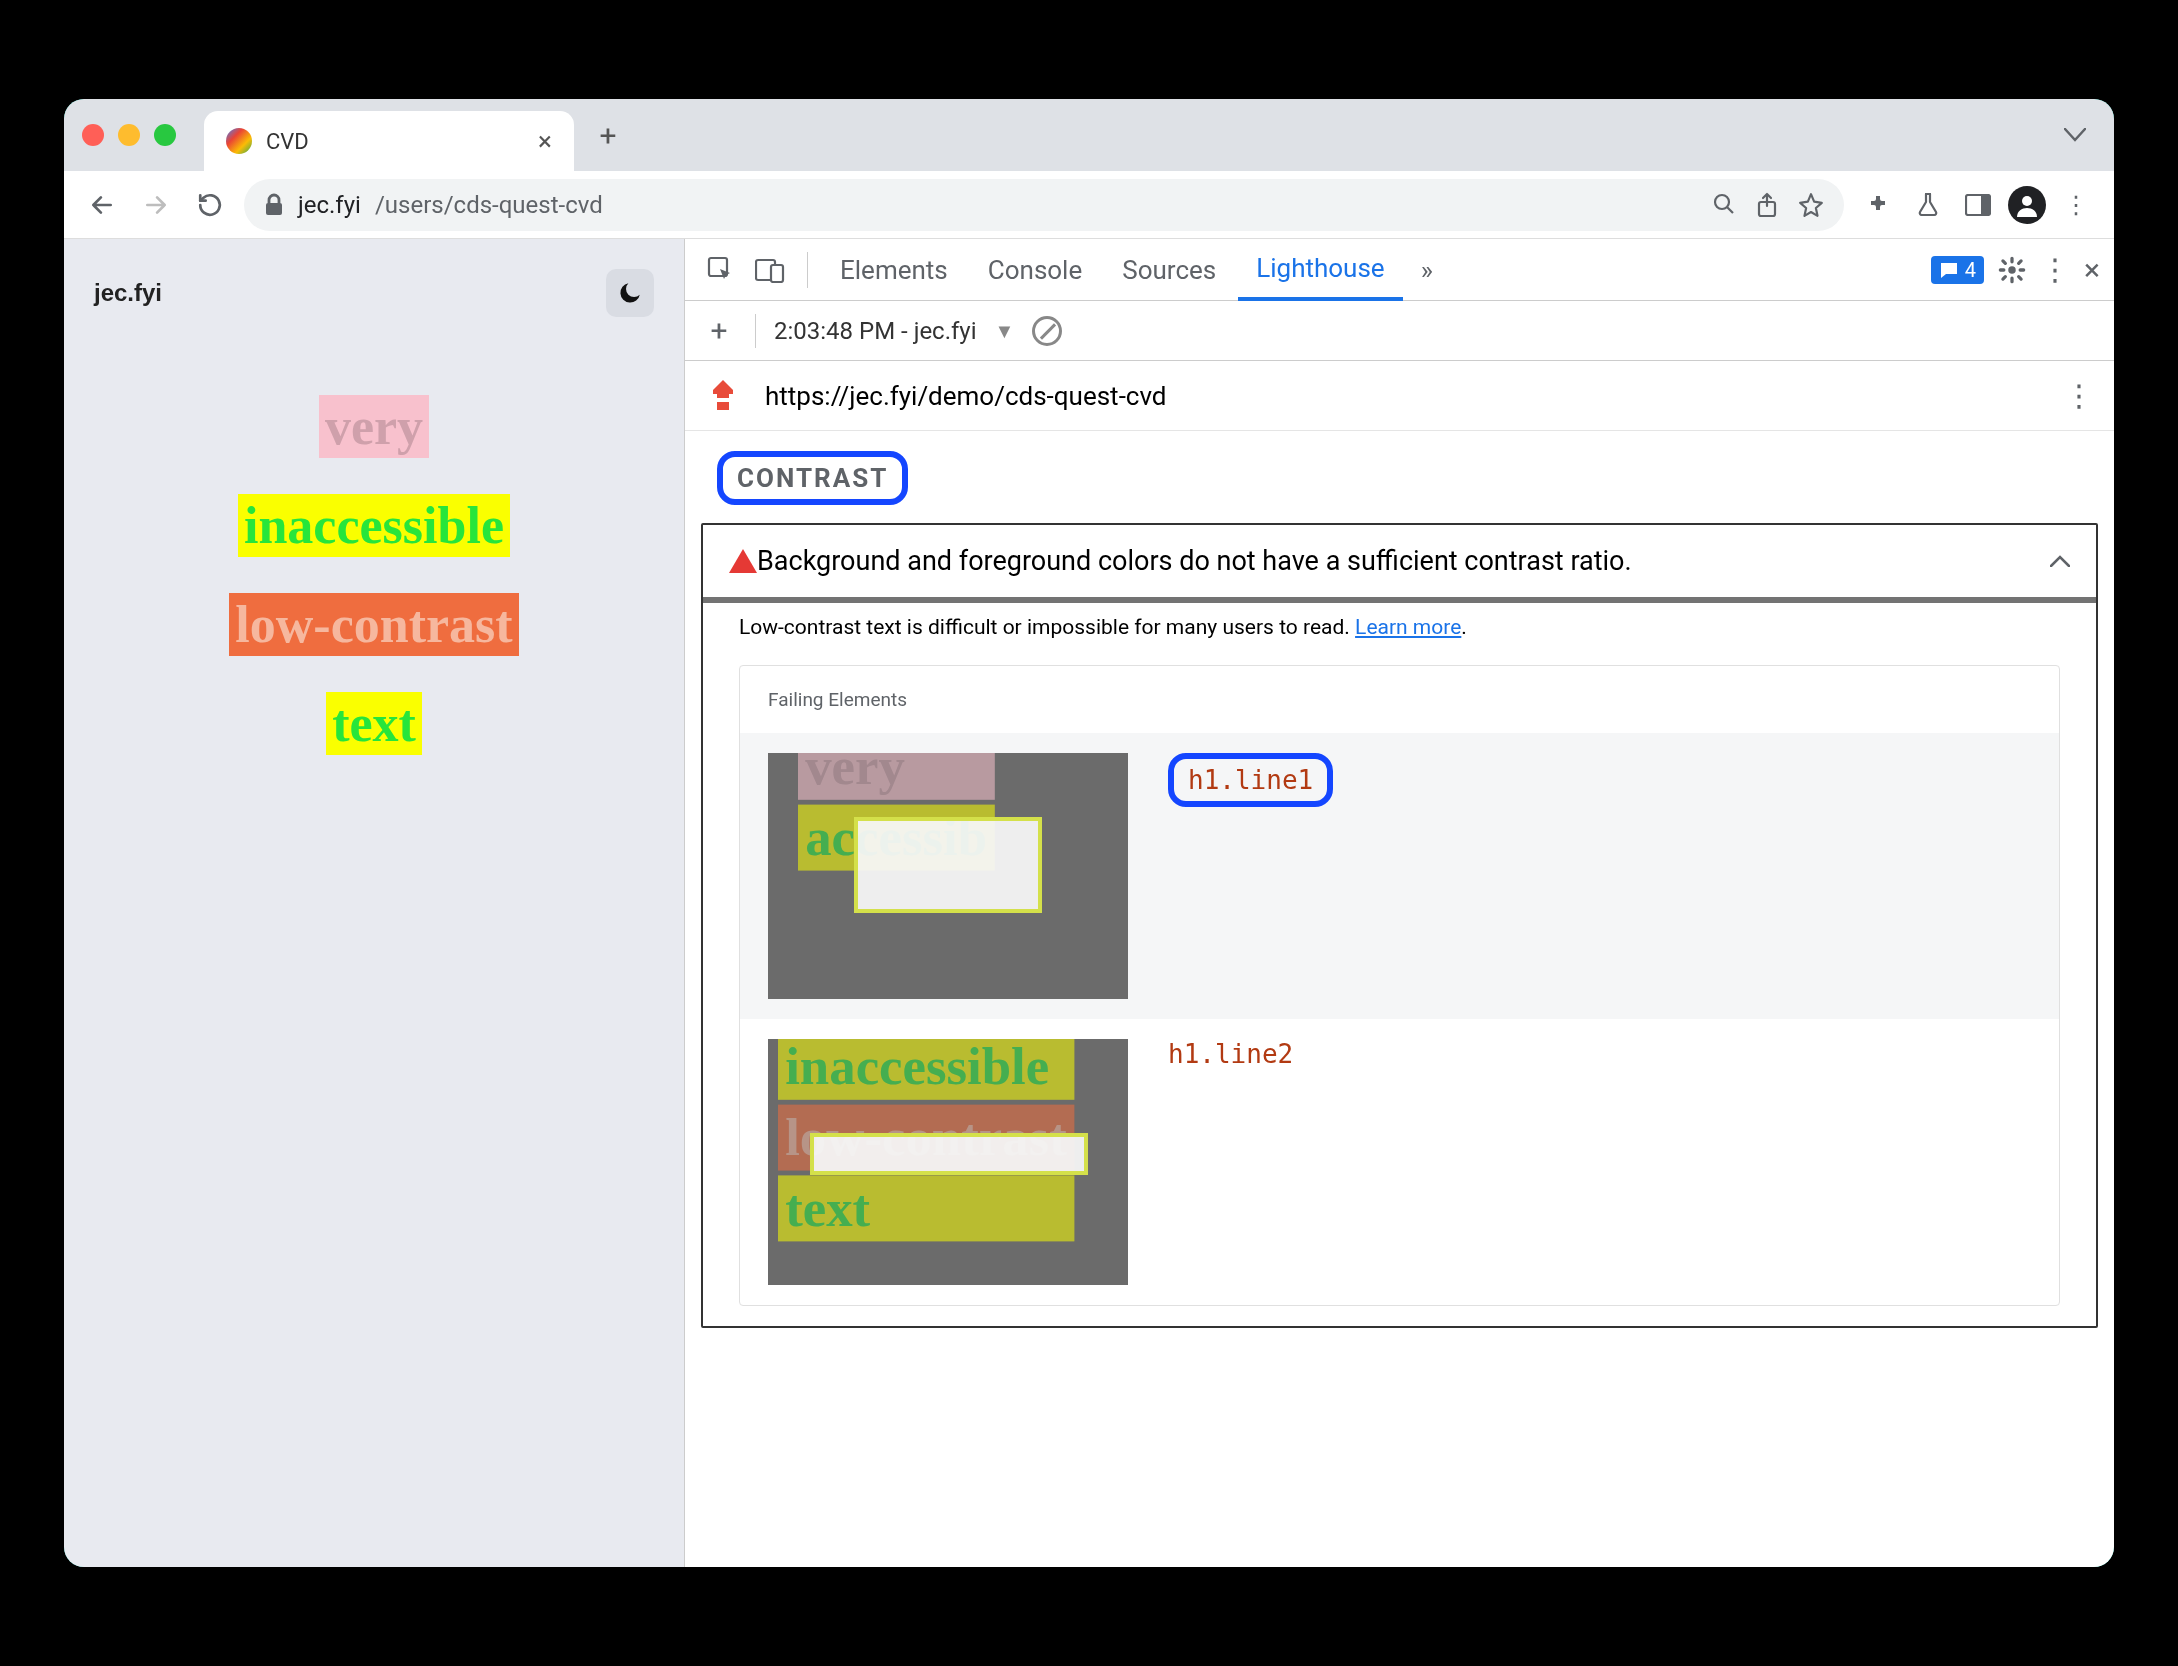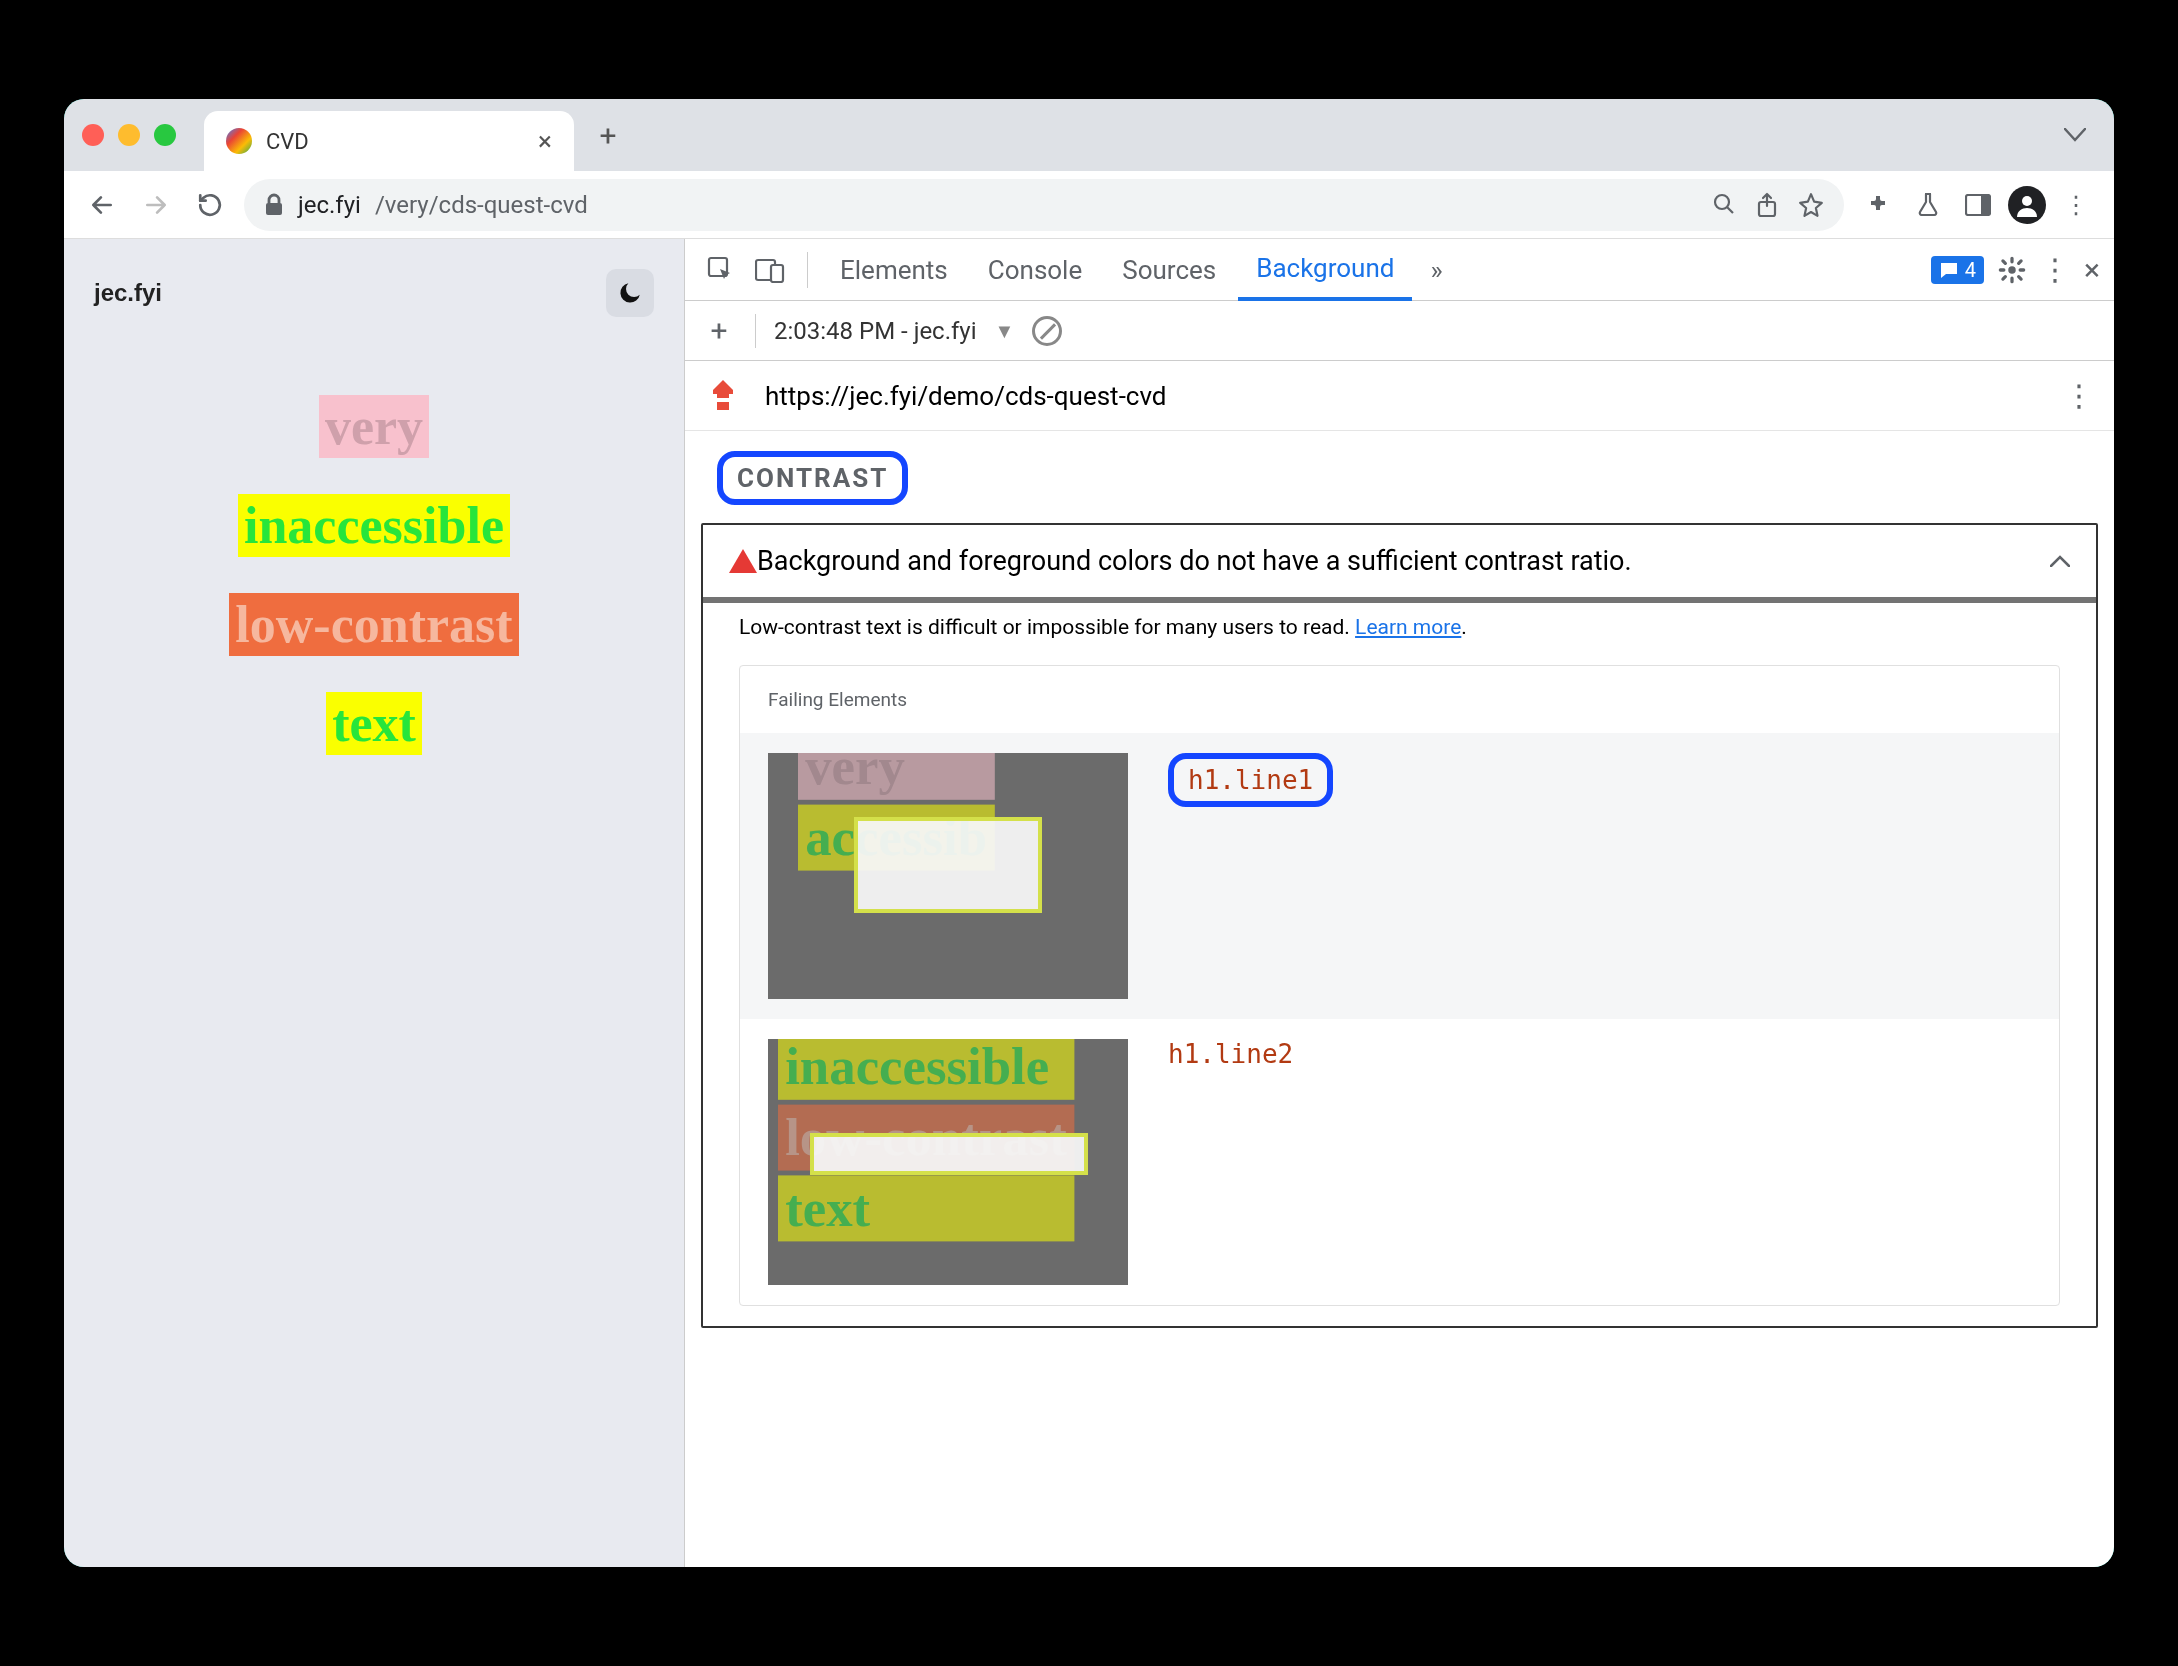--- a/index.html
+++ b/index.html
@@ -212,21 +212,21 @@
         </svg>
     </div>
     <div class="omnibox">
       <span class="lock">
         <svg width="20" height="24" viewBox="0 0 20 24">
             <rect x="2" y="10" width="16" height="12" rx="2" fill="#5f6368"></rect>
             <path d="M5 10V7a5 5 0 0 1 10 0v3" stroke="#5f6368" stroke-width="2.8" fill="none"></path>
           </svg>
       </span>
       <span>jec.fyi</span>
-        <span class="url-path">/very/cds-quest-cvd</span>
+        <span class="url-path">/users/cds-quest-cvd</span>
       <div class="right-icons">
         <span>
             <svg width="24" height="24" viewBox="0 0 24 24">
               <circle cx="10" cy="10" r="7" stroke="#5f6368" stroke-width="2.2" fill="none"></circle>
               <line x1="15" y1="15" x2="21" y2="21" stroke="#5f6368" stroke-width="2.2"></line>
             </svg>
           </span>
         <span>
             <svg width="22" height="26" viewBox="0 0 22 26">
               <rect x="3" y="10" width="16" height="14" rx="2" stroke="#5f6368" stroke-width="2.2" fill="none"></rect>
@@ -298,21 +298,21 @@
         <span style="padding:0 8px; cursor:pointer;">
             <svg width="30" height="26" viewBox="0 0 30 26">
               <rect x="1" y="3" width="19" height="20" rx="2" stroke="#5f6368" stroke-width="2.2" fill="none"></rect>
               <rect x="16" y="8" width="12" height="17" rx="2" stroke="#5f6368" stroke-width="2.2" fill="#fff"></rect>
             </svg>
           </span>
         <div class="sep"></div>
         <div class="dt-tab">Elements</div>
         <div class="dt-tab">Console</div>
         <div class="dt-tab">Sources</div>
-        <div class="dt-tab active">Background</div>
+        <div class="dt-tab active">Lighthouse</div>
         <span style="padding:0 14px; cursor:pointer;">»</span>
         <div class="right">
           <div class="issues-badge">
             <svg width="20" height="18" viewBox="0 0 20 18">
                 <path d="M2 2h16v11H7l-5 4z" fill="#fff"></path>
               </svg>
             <span>4</span>
           </div>
           <span style="cursor:pointer;">
               <svg width="28" height="28" viewBox="0 0 24 24">

